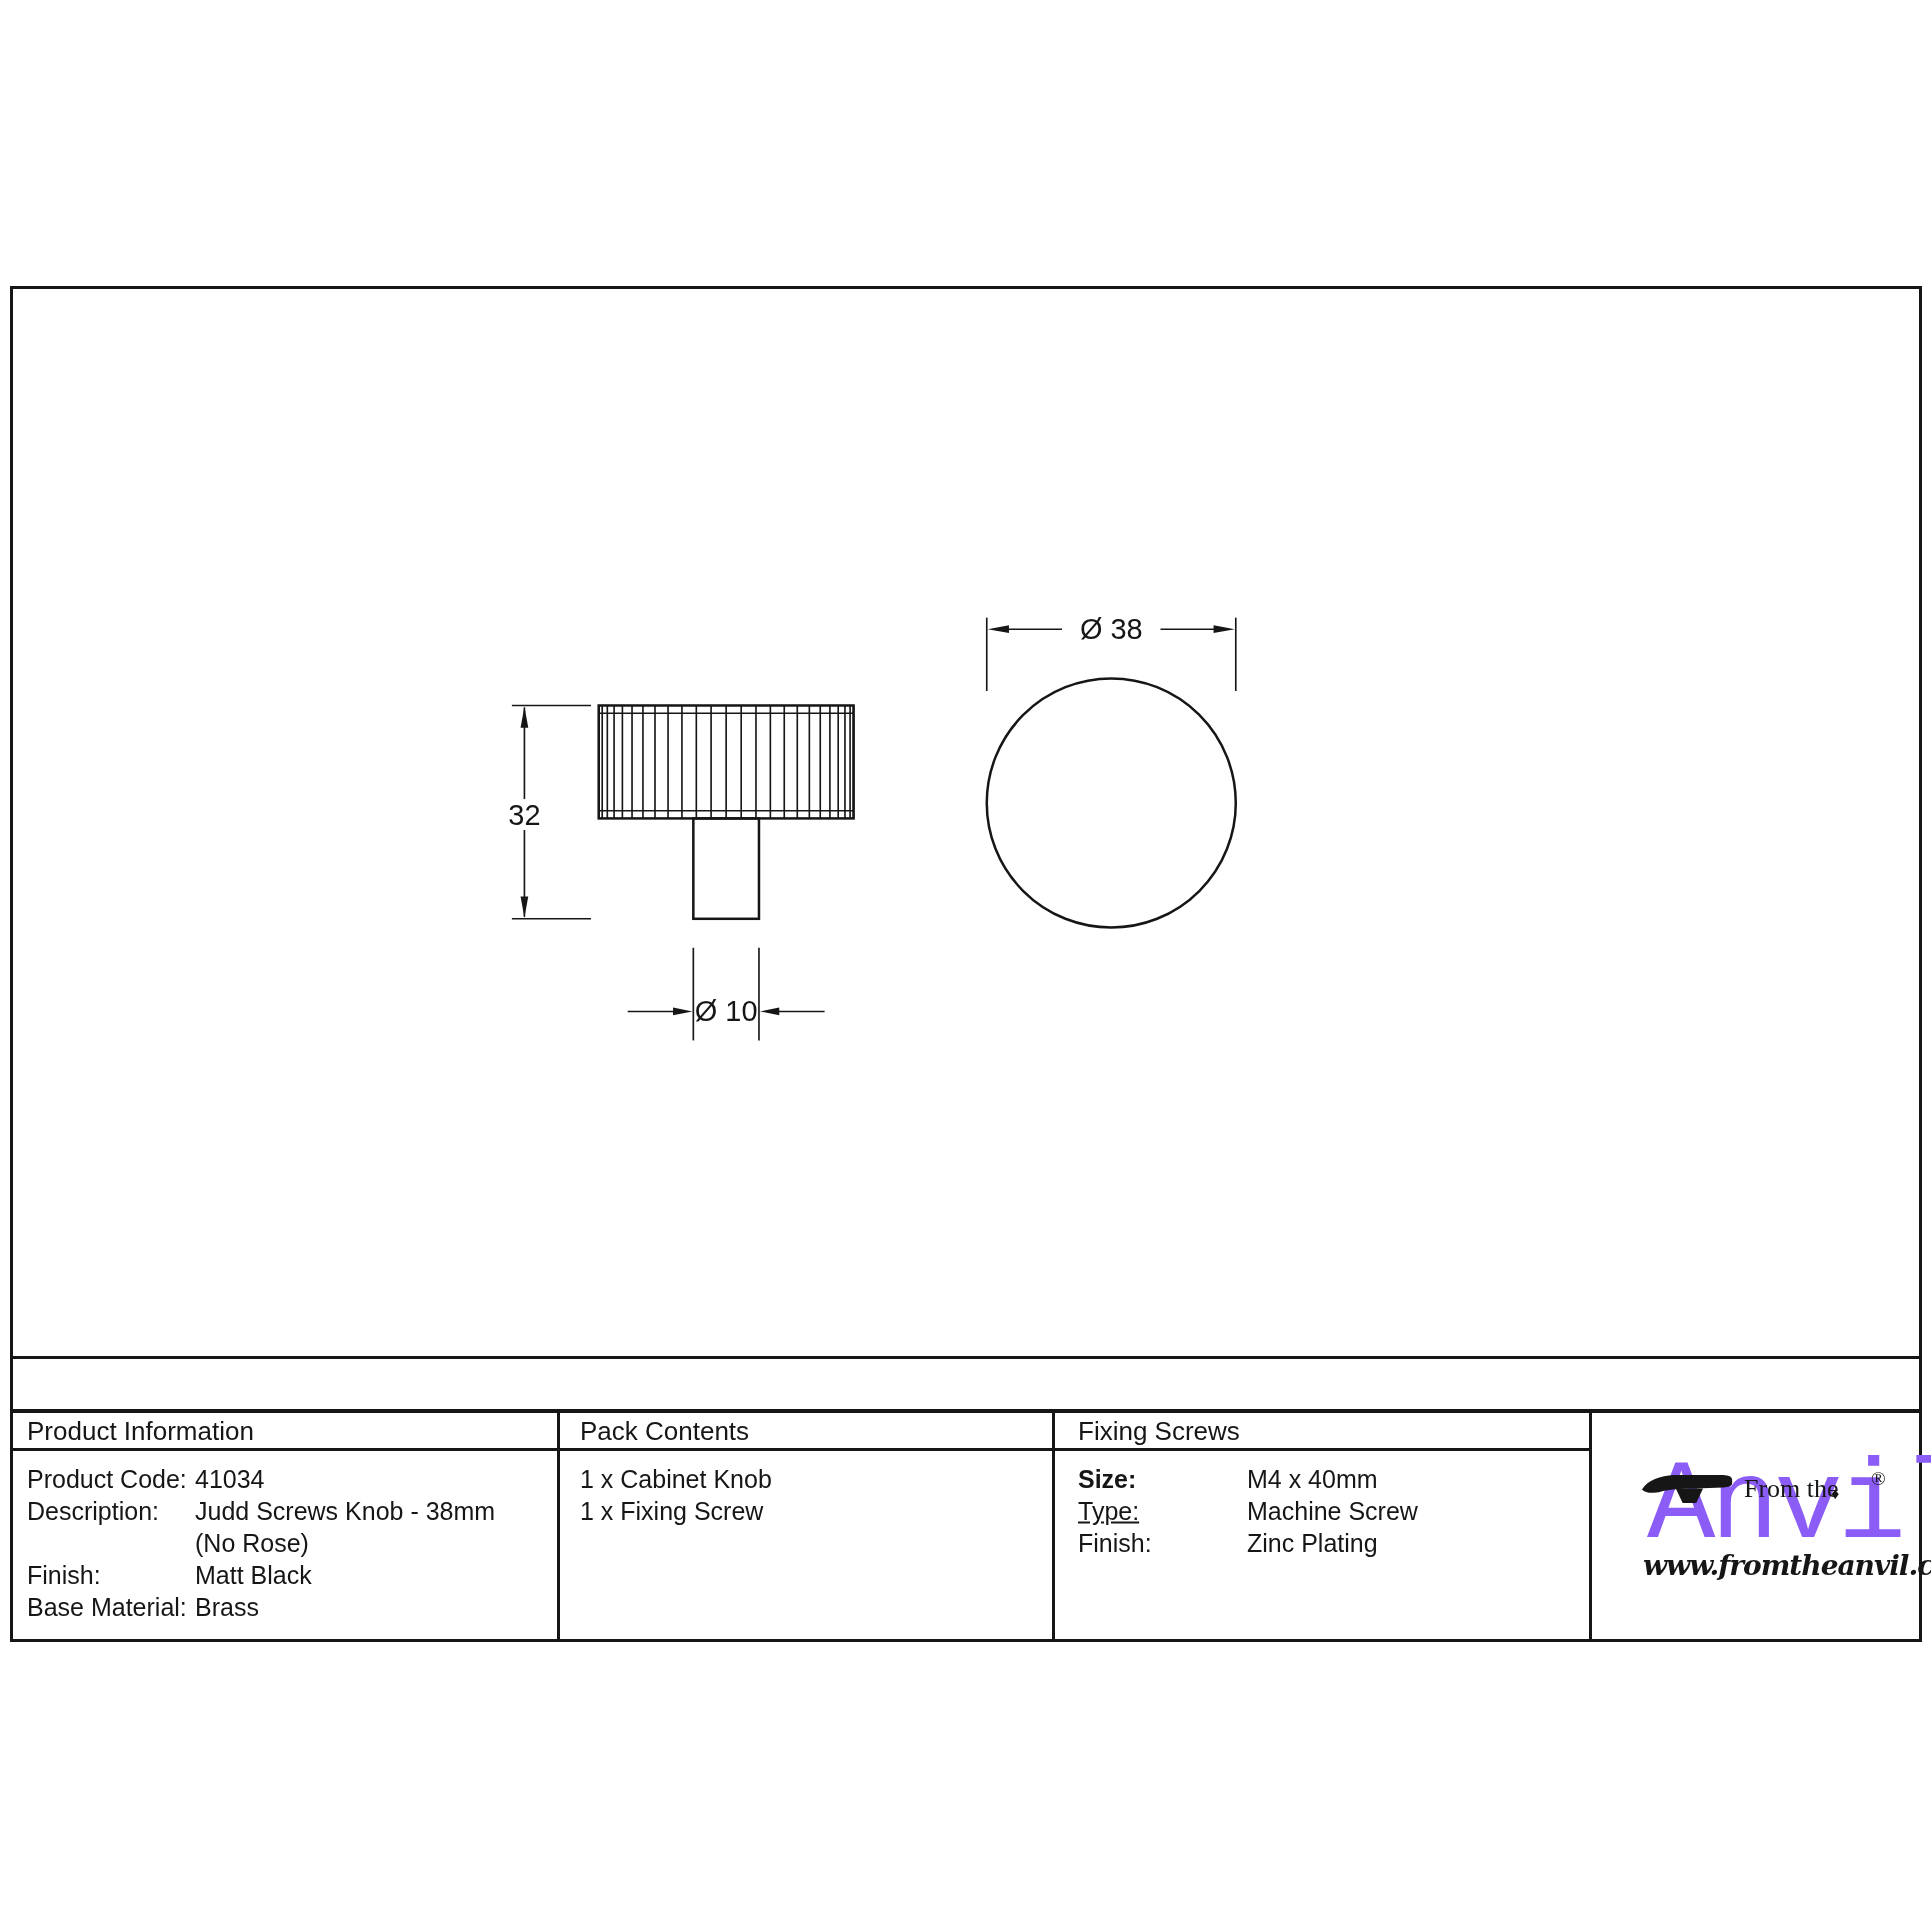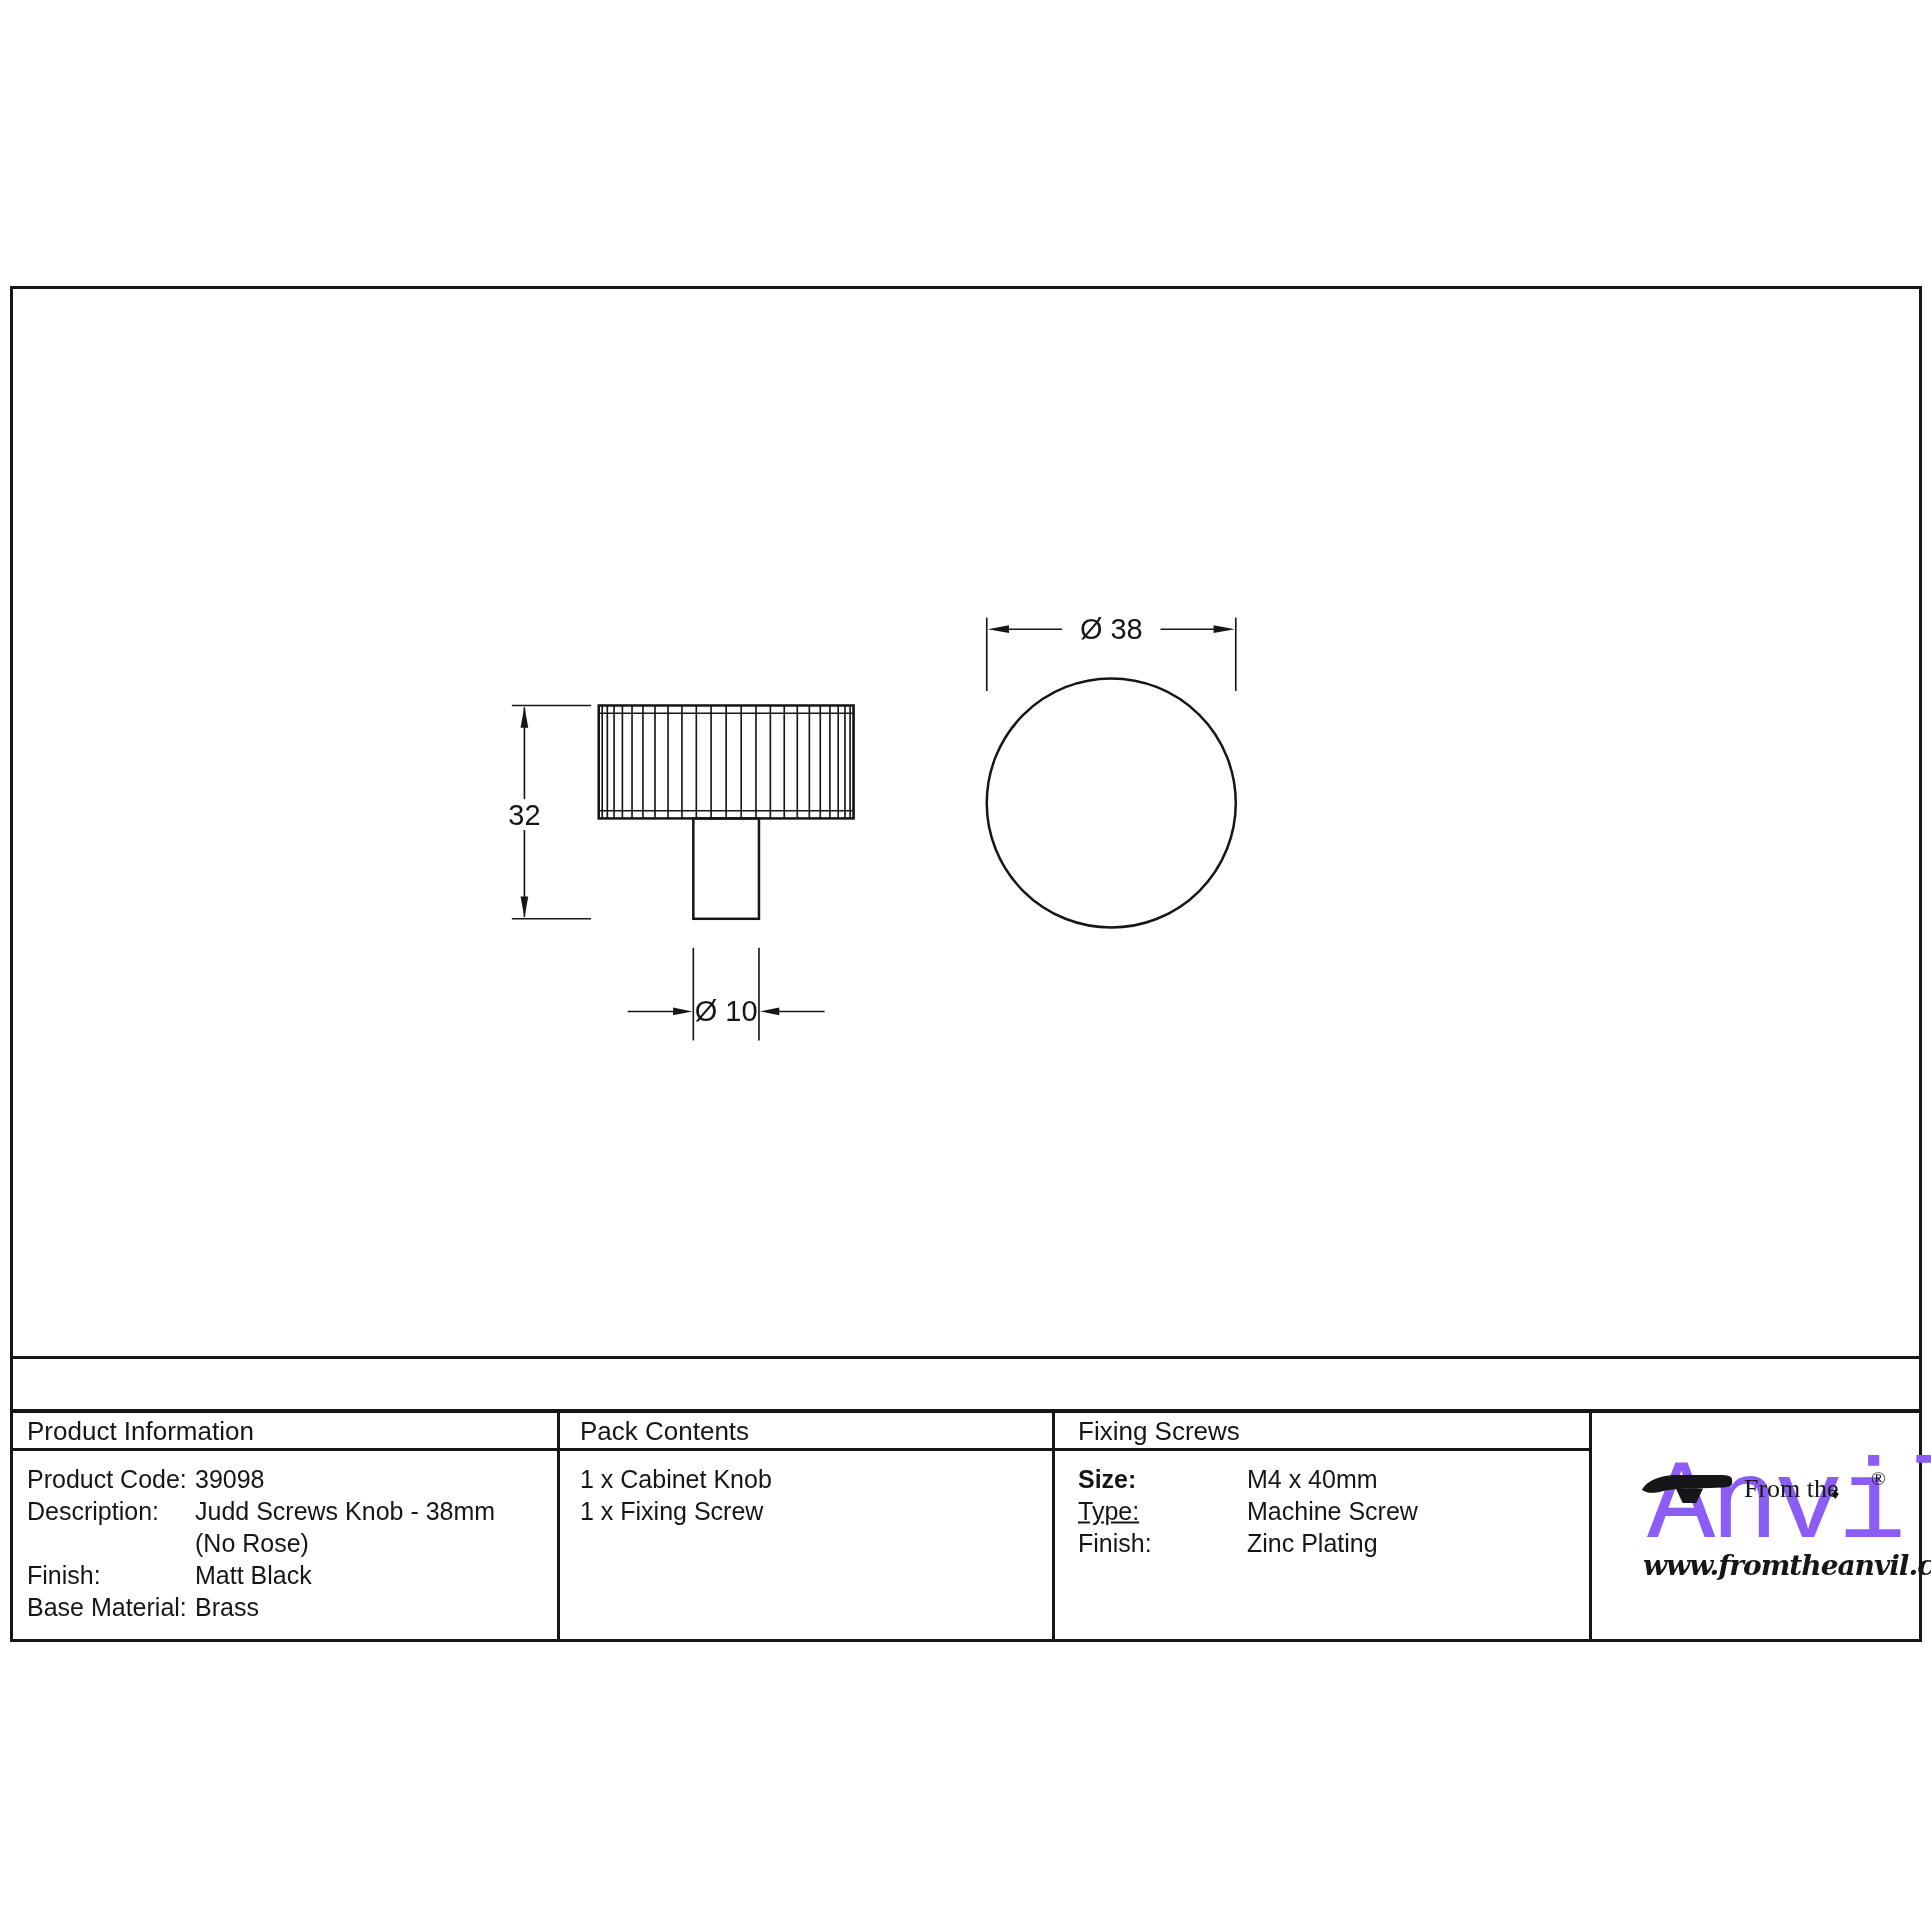--- a/index.html
+++ b/index.html
@@ -111,21 +111,21 @@
   <div class="hline" style="left:9.7px;top:1448px;width:1582px;height:2.9px;"></div>
   <div class="vline" style="left:557px;top:1409px;width:2.9px;height:233px;"></div>
   <div class="vline" style="left:1052px;top:1409px;width:2.9px;height:233px;"></div>
   <div class="vline" style="left:1589px;top:1409px;width:2.9px;height:233px;"></div>
 
   <div class="txt hdr" style="left:27px;top:1431px;">Product Information</div>
   <div class="txt hdr" style="left:580px;top:1431px;">Pack Contents</div>
   <div class="txt hdr" style="left:1078px;top:1431px;">Fixing Screws</div>
 
   <div class="txt" style="left:27px;top:1479px;">Product Code:</div>
-  <div class="txt" style="left:195px;top:1479px;">39098</div>
+  <div class="txt" style="left:195px;top:1479px;">41034</div>
   <div class="txt" style="left:27px;top:1511px;">Description:</div>
   <div class="txt" style="left:195px;top:1511px;">Judd Screws Knob - 38mm</div>
   <div class="txt" style="left:195px;top:1543px;">(No Rose)</div>
   <div class="txt" style="left:27px;top:1575px;">Finish:</div>
   <div class="txt" style="left:195px;top:1575px;">Matt Black</div>
   <div class="txt" style="left:27px;top:1607px;">Base Material:</div>
   <div class="txt" style="left:195px;top:1607px;">Brass</div>
 
   <div class="txt" style="left:580px;top:1479px;">1 x Cabinet Knob</div>
   <div class="txt" style="left:580px;top:1511px;">1 x Fixing Screw</div>

